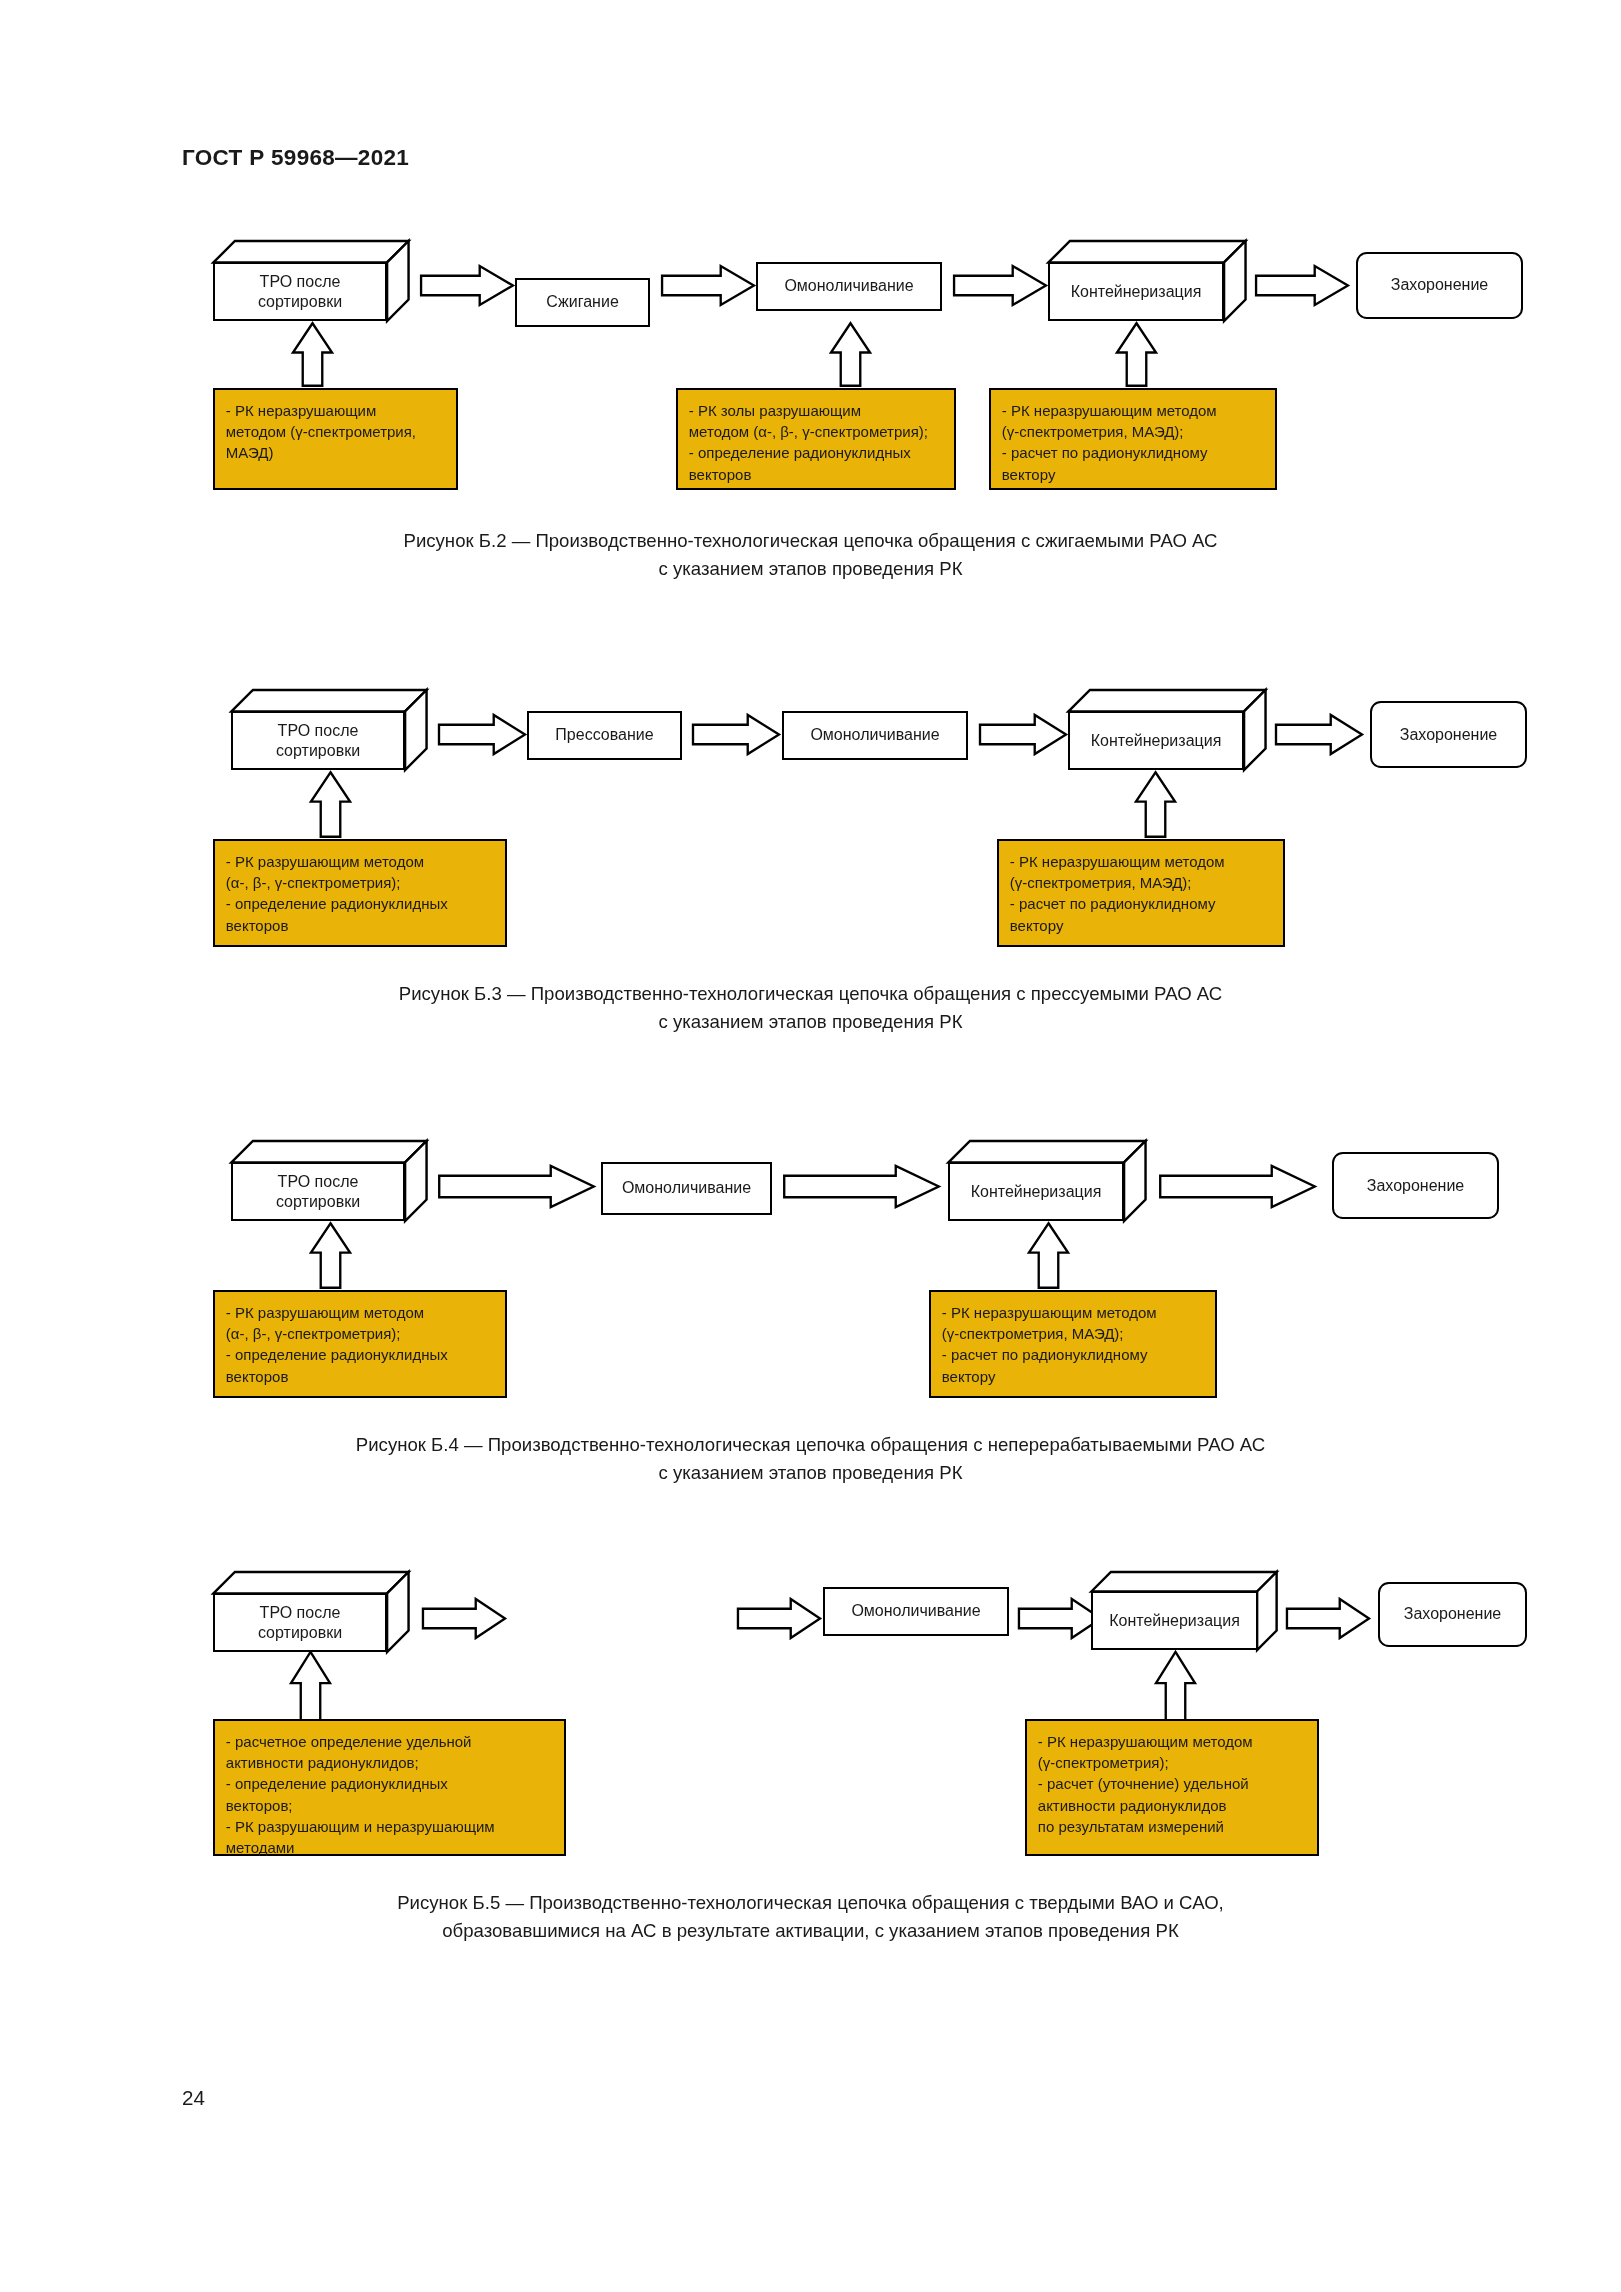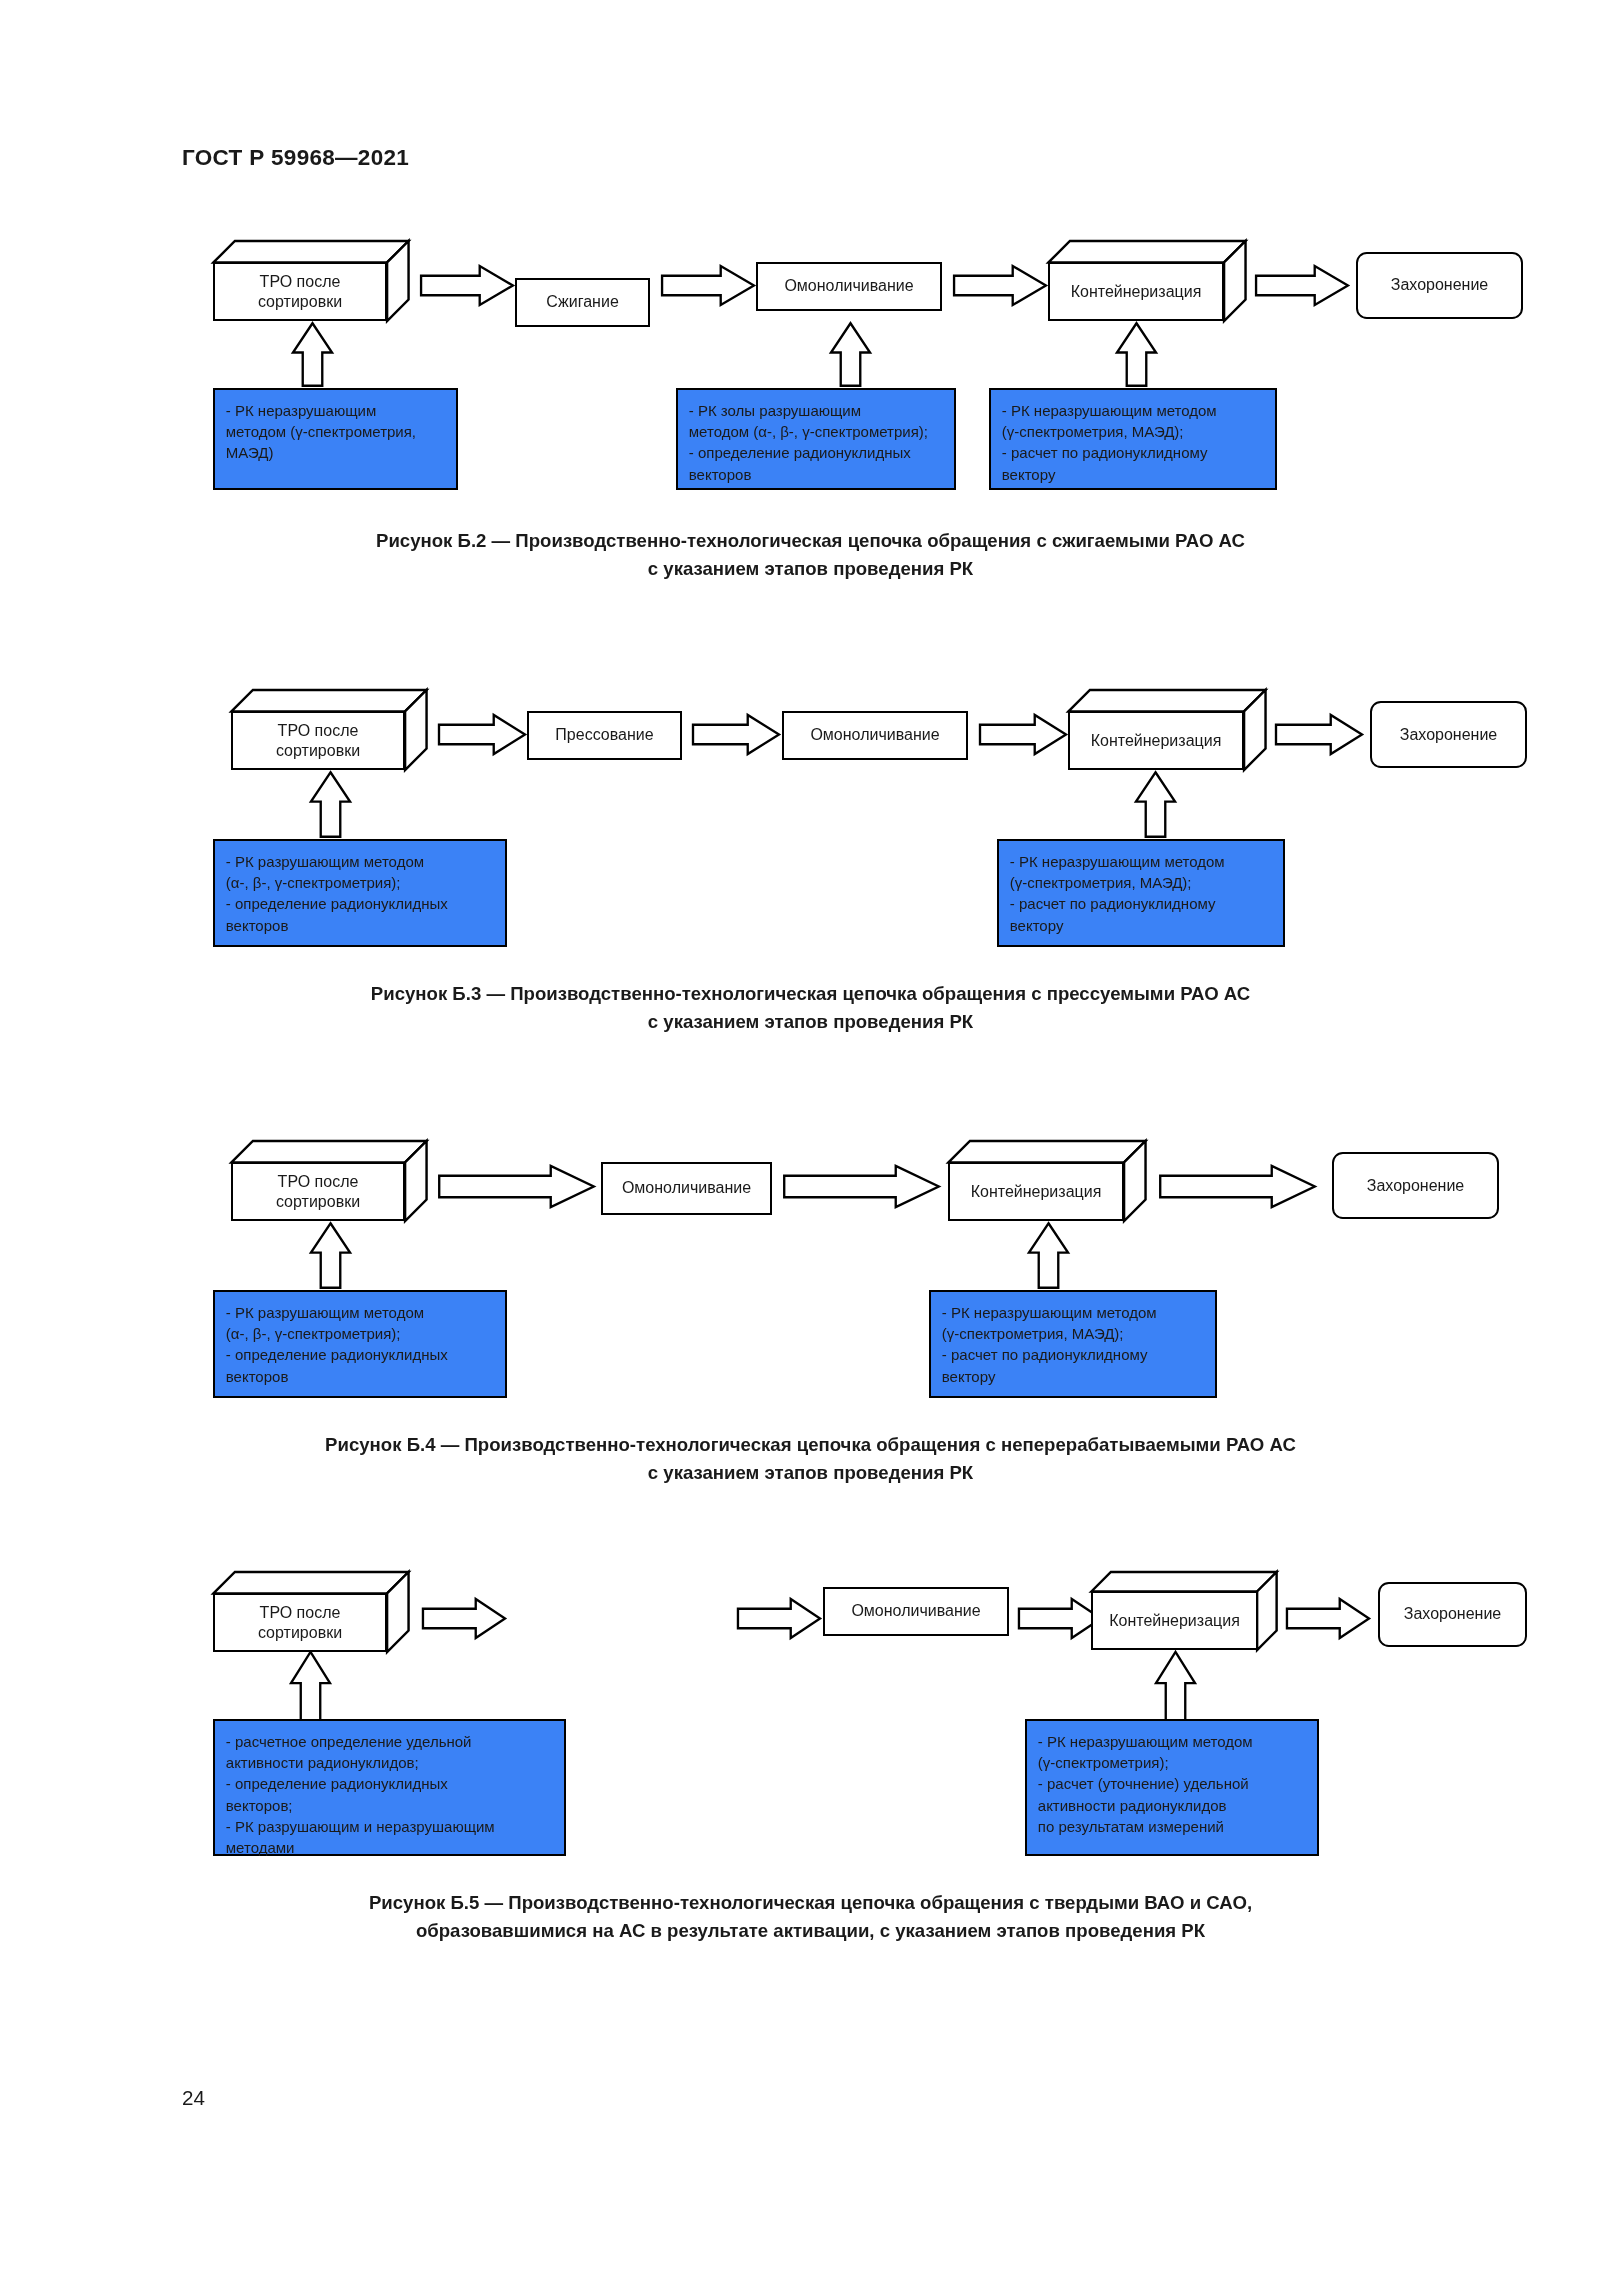--- a/index.html
+++ b/index.html
@@ -92,21 +92,21 @@
     top: 0;
     overflow: visible;
     z-index: 1;
   }
 
   
   .note {
     position: absolute;
     box-sizing: border-box;
     border: 2.5px solid #000;
-    background: #3b82f6;
+    background: #eab308;
     font-size: 15px;
     line-height: 1.42;
     padding: 9.8px 10.8px 7.8px 10.8px;
     white-space: pre-line;
   }
 
   
   .arrow-h, .arrow-up {
     position: absolute;
     overflow: visible;
@@ -119,21 +119,20 @@
   }
 
   
   .caption {
     position: absolute;
     left: 0;
     width: 1621px;
     text-align: center;
     font-size: 18.6px;
     line-height: 1.52;
-    font-weight: bold;
   }
   .caption div { display: block; }
 </style>
 </head>
 <body>
 
 <div class="page">
 
   <div class="doc-header">ГОСТ Р 59968—2021</div>
 

